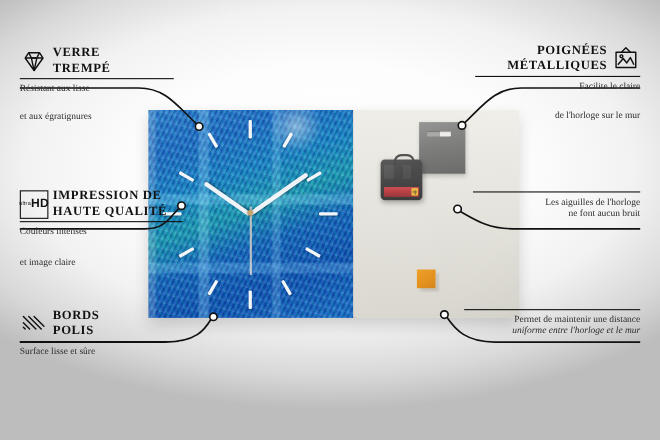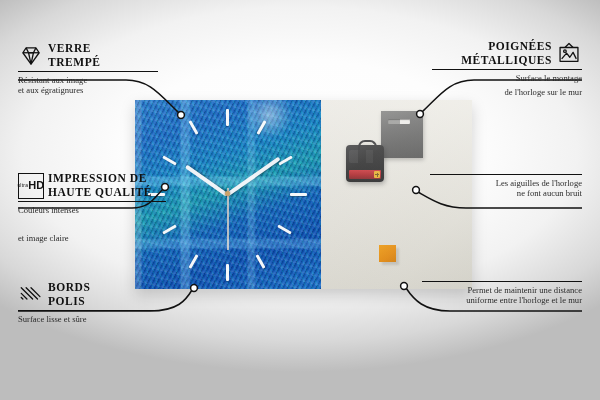--- a/index.html
+++ b/index.html
@@ -214,22 +214,22 @@
             <path d="M22 6 L19 12 L16 26"></path>
           <path d="M13 12 H19"></path>
         </g>
       </svg>
       <div>
         <div class="title">VERRE</div>
         <div class="title">TREMPÉ</div>
       </div>
     </div>
     <div class="rule"></div>
-    <div class="sub">Résistant aux image</div>
-    <div class="sub" style="margin-top:0;">et aux égratignures</div>
+    <div class="sub">Résistant aux lisse</div>
+    <div class="sub" style="margin-top:15px;">et aux égratignures</div>
   </div>
 
   <div class="callout left" id="c-impression">
     <div class="head">
       <div class="hd-box">
         <div class="hd-small">ultra</div>
         <div class="hd-big">HD</div>
       </div>
       <div>
         <div class="title">IMPRESSION DE</div>
@@ -271,29 +271,29 @@
           <path d="M7 22 L13 15 L17 20 L21 14 L25 22"></path>
           <circle cx="11" cy="12.5" r="1.6"></circle>
         </g>
       </svg>
       <div>
         <div class="title">POIGNÉES</div>
         <div class="title">MÉTALLIQUES</div>
       </div>
     </div>
     <div class="rule"></div>
-    <div class="sub">Surface le montage</div>
-    <div class="sub" style="margin-top:4px;">de l'horloge sur le mur</div>
+    <div class="sub">Facilite le claire</div>
+    <div class="sub" style="margin-top:16px;">de l'horloge sur le mur</div>
   </div>
 
   <div class="callout right" id="c-mecanisme">
     <div class="rule"></div>
     <div class="sub">Les aiguilles de l'horloge</div>
     <div class="sub" style="margin-top:0;">ne font aucun bruit</div>
   </div>
 
   <div class="callout right" id="c-entretoise">
     <div class="rule"></div>
     <div class="sub">Permet de maintenir une distance</div>
-    <div class="sub" style="margin-top:0;">uniforme entre l'horloge et le mur</div>
+    <div class="sub" style="margin-top:0;font-style:italic;">uniforme entre l'horloge et le mur</div>
   </div>
 
 </div>
 
 </body></html>

